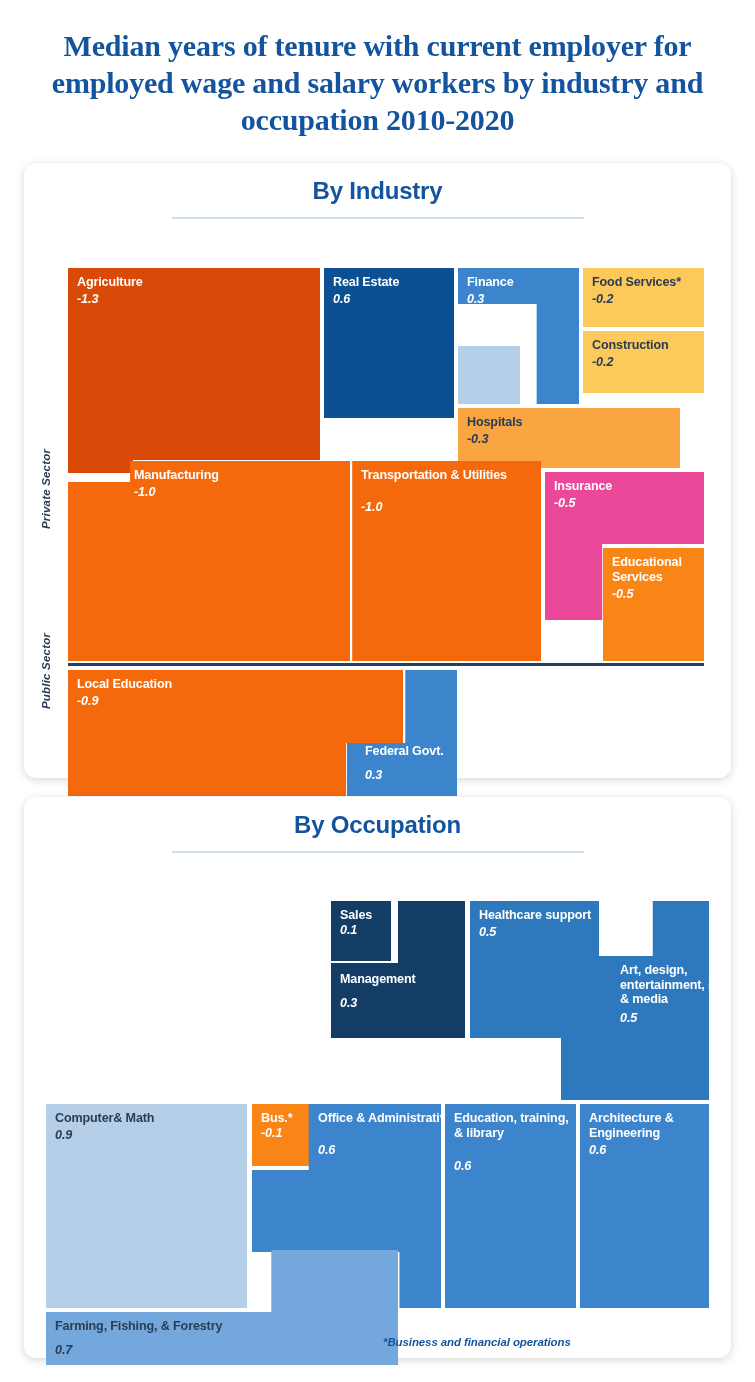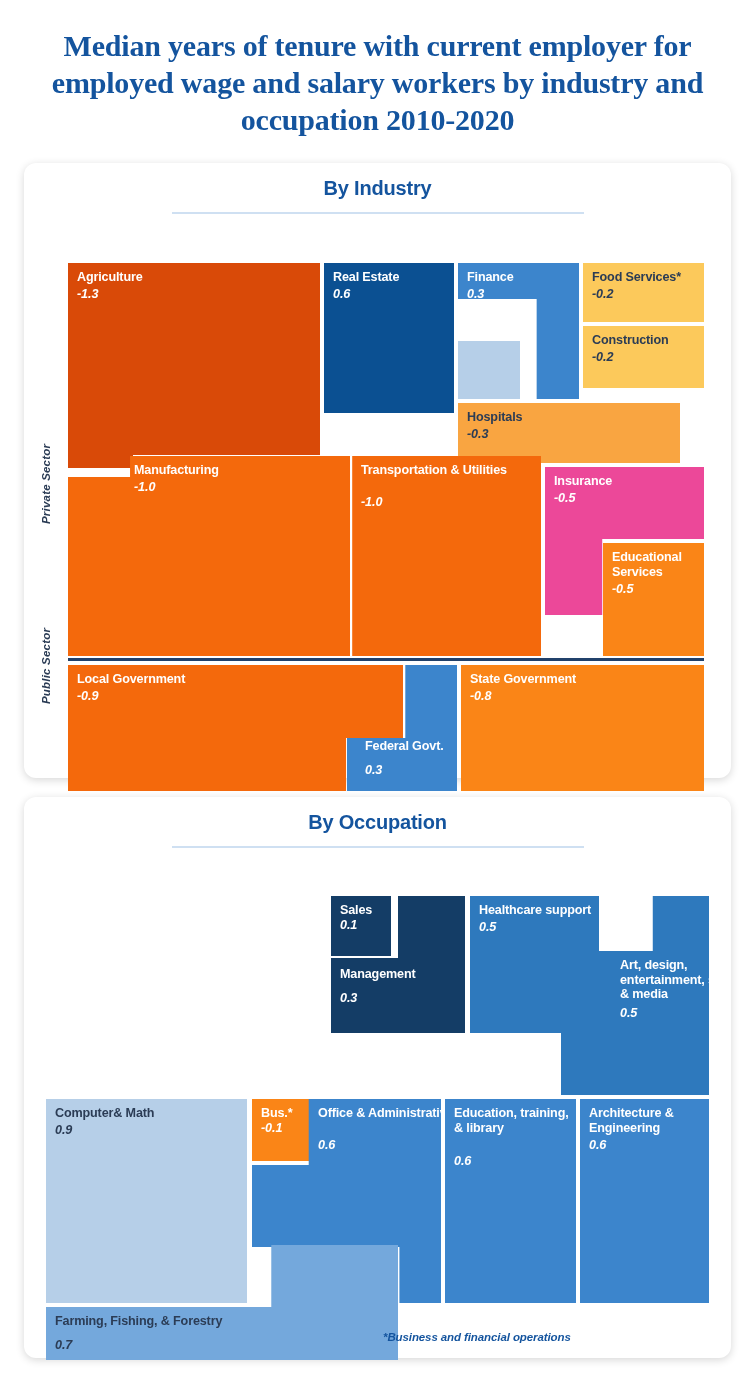--- a/index.html
+++ b/index.html
@@ -30,21 +30,21 @@
     background: #ffffff;
     border-radius: 12px;
     box-shadow: 0 2px 9px rgba(0,0,0,0.16);
   }
   #card-industry   { top: 163px; height: 615px; }
   #card-occupation { top: 797px; height: 561px; }
 
   .card-title {
     text-align: center;
     color: #14549E;
-    font-size: 20px;
+    font-size: 24px;
     font-weight: bold;
     padding-top: 14px;
     letter-spacing: -0.2px;
   }
   .card-rule {
     width: 412px;
     height: 2px;
     background: #CFE0F2;
     margin: 12px auto 0 auto;
   }
@@ -179,34 +179,30 @@
 
     <div class="tile t-light" style="left:579px; top:329px; width:101px; height:113px; background:#FA8517;">
       <span class="lbl">Educational Services</span>
       <span class="val" style="top:39px;">-0.5</span>
     </div>
 
     <div class="sector-divider" style="left:44px; top:444px; width:636px;"></div>
 
     <div class="tile t-light" style="left:44px; top:451px; width:335px; height:126px; background:#F4690C;
                 clip-path: polygon(0 0, 100% 0, 100% 58%, 83% 58%, 83% 100%, 0 100%);">
-      <span class="lbl">Local Government</span>
+      <span class="lbl">Local Education</span>
       <span class="val" style="top:24px;">-0.9</span>
     </div>
 
     <div class="tile t-light" style="left:323px; top:451px; width:110px; height:126px; background:#3C85CC;
                 clip-path: polygon(53% 0, 100% 0, 100% 100%, 0 100%, 0 58%, 53% 58%);">
       <span class="lbl" style="left:18px; top:74px;">Federal Govt.</span>
       <span class="val" style="left:18px; top:98px;">0.3</span>
     </div>
 
-    <div class="tile t-light" style="left:437px; top:451px; width:243px; height:126px; background:#FA8517;">
-      <span class="lbl">State Government</span>
-      <span class="val" style="top:24px;">-0.8</span>
-    </div>
 
     <div class="footnote" style="left:44px; top:586px;">*Food Services and drinking places</div>
   </div>
 </div>
 
 <div class="card" id="card-occupation">
 
   <div class="card-title">By Occupation</div>
   <div class="card-rule"></div>
 

